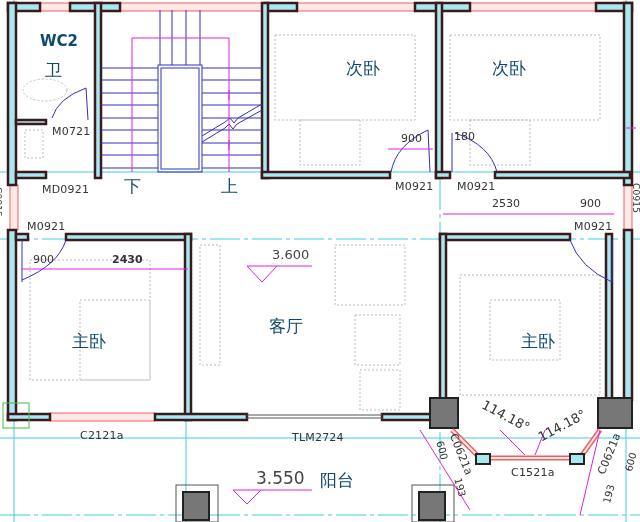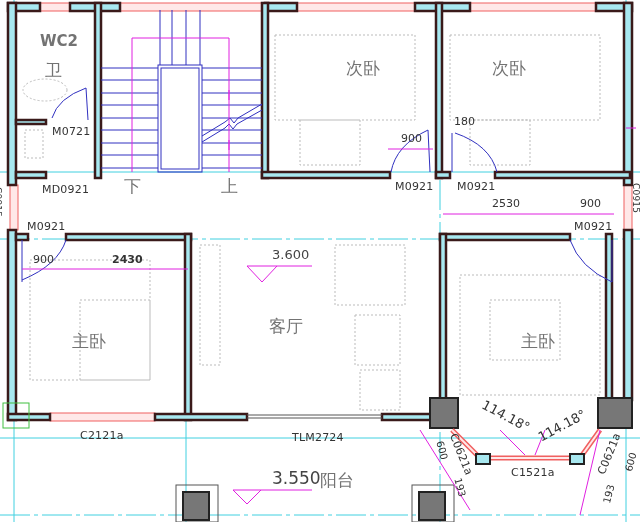--- a/index.html
+++ b/index.html
@@ -1,18 +1,18 @@
 <!DOCTYPE html>
 <html><head>
 <meta charset="utf-8">
 <style>
   html, body { margin:0; padding:0; background:#ffffff; }
   #canvas { position:relative; width:640px; height:522px; overflow:hidden; background:#ffffff; font-family:"Liberation Sans", sans-serif; }
   svg { position:absolute; left:0; top:0; }
-  .lbl { position:absolute; white-space:nowrap; color:#737373; line-height:1; }
+  .lbl { position:absolute; white-space:nowrap; color:#0c4a6e; line-height:1; }
   .room { font-size:17px; font-family:"DejaVu Sans", sans-serif; }
   .code { font-size:11px; color:#333; font-family:"DejaVu Sans", sans-serif; letter-spacing:0.2px; }
   .dim { font-size:11px; color:#333; font-family:"DejaVu Sans", sans-serif; }
   .elev { font-size:17px; color:#444; font-family:"DejaVu Sans", sans-serif; }
   .bold { font-weight:bold; }
   .rot { transform-origin:left top; }
 </style>
 </head>
 <body>
 
@@ -211,28 +211,28 @@
 
   <div class="lbl code" style="left:80px;top:430px;">C2121a</div>
   <div class="lbl code" style="left:292px;top:432px;">TLM2724</div>
   <div class="lbl code" style="left:511px;top:467px;">C1521a</div>
   <div class="lbl code rot" style="left:458px;top:432px;transform:rotate(68deg);">C0621a</div>
   <div class="lbl code rot" style="left:596px;top:472px;transform:rotate(-68deg);">C0621a</div>
   <div class="lbl code rot" style="left:2px;top:187px;transform:rotate(90deg);font-size:9px;">C0915</div>
   <div class="lbl code rot" style="left:640px;top:183px;transform:rotate(90deg);font-size:9px;">C0915</div>
 
   <div class="lbl dim" style="left:401px;top:133px;">900</div>
-  <div class="lbl dim" style="left:454px;top:116px;">180</div>
+  <div class="lbl dim" style="left:454px;top:131px;">180</div>
   <div class="lbl dim" style="left:33px;top:254px;">900</div>
   <div class="lbl dim" style="left:112px;top:254px;font-weight:bold;">2430</div>
   <div class="lbl dim" style="left:492px;top:198px;">2530</div>
   <div class="lbl dim" style="left:580px;top:198px;">900</div>
   <div class="lbl dim rot" style="left:486px;top:398px;transform:rotate(28deg);font-size:13px;">114.18°</div>
   <div class="lbl dim rot" style="left:536px;top:432px;transform:rotate(-28deg);font-size:13px;">114.18°</div>
   <div class="lbl dim rot" style="left:444px;top:440px;transform:rotate(75deg);font-size:10px;">600</div>
   <div class="lbl dim rot" style="left:462px;top:477px;transform:rotate(75deg);font-size:10px;">193</div>
   <div class="lbl dim rot" style="left:624px;top:470px;transform:rotate(-75deg);font-size:10px;">600</div>
   <div class="lbl dim rot" style="left:602px;top:502px;transform:rotate(-75deg);font-size:10px;">193</div>
 
   <div class="lbl elev" style="left:272px;top:248px;font-size:13px;">3.600</div>
-  <div class="lbl elev" style="left:272px;top:470px;text-align:center;">3.550</div>
+  <div class="lbl elev" style="left:256px;top:470px;text-align:center;">3.550</div>
 
 </div>
 
 </body></html>

